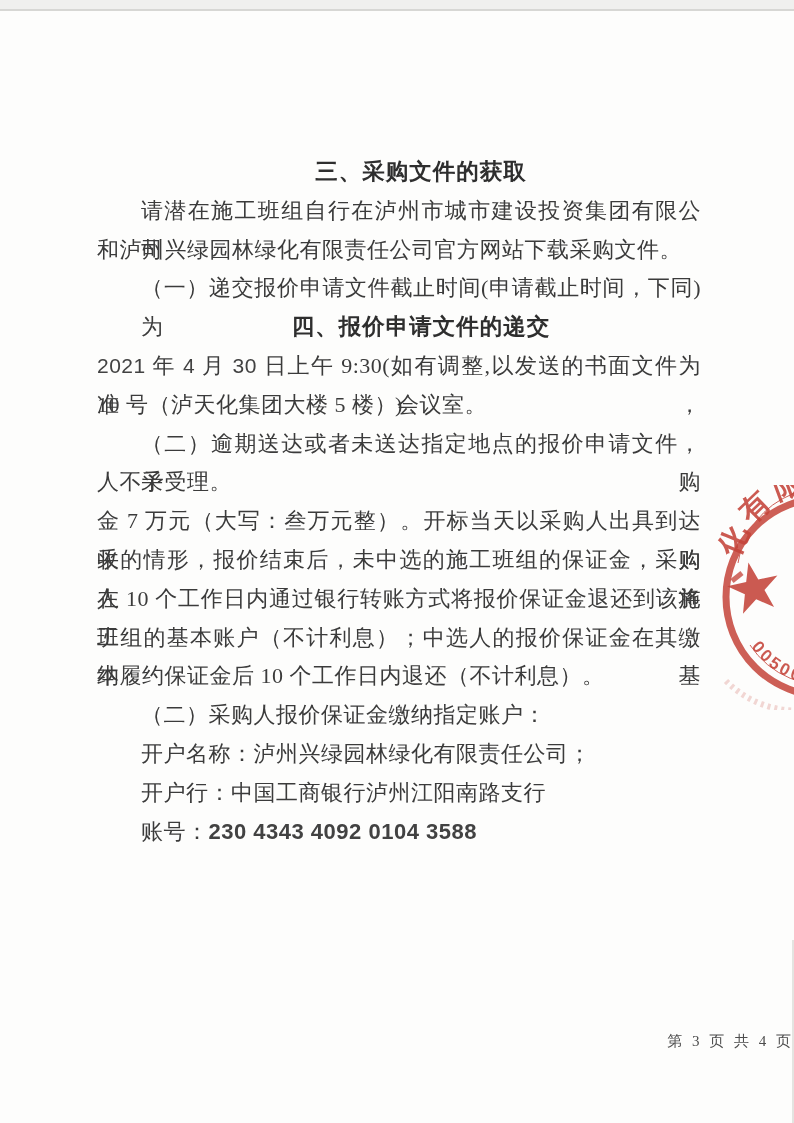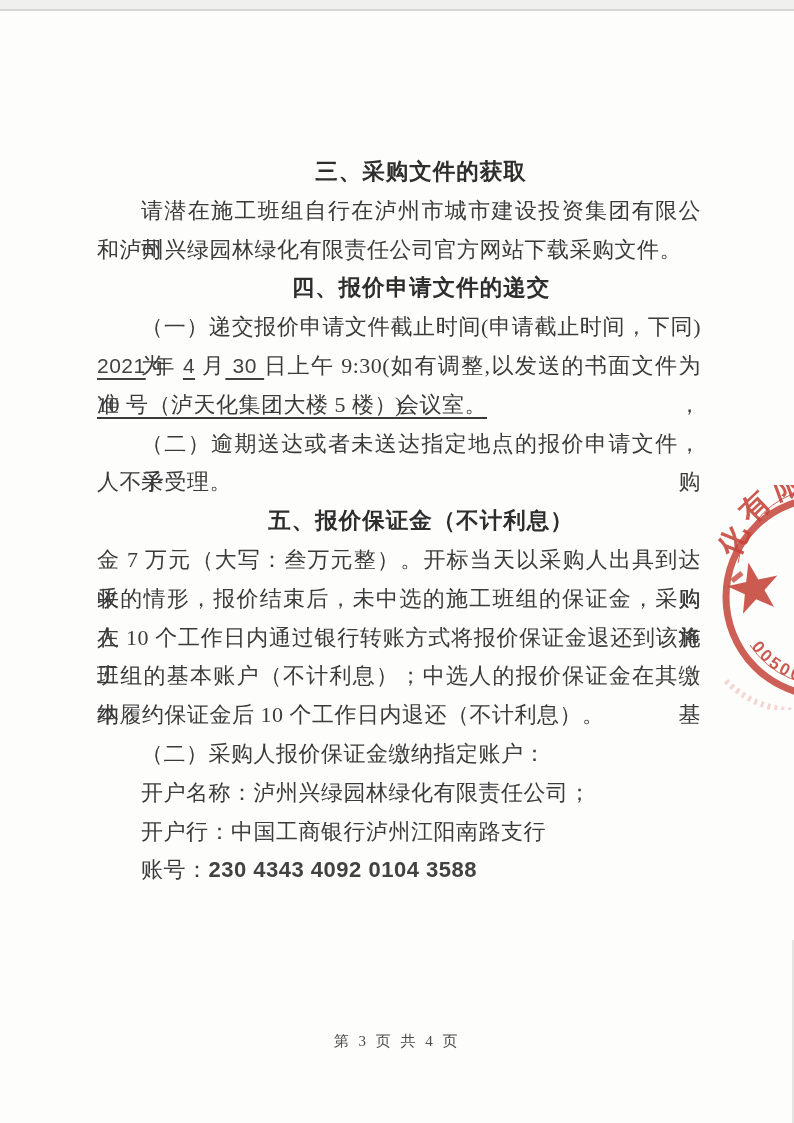--- a/index.html
+++ b/index.html
@@ -26,52 +26,50 @@
   .flush{
     white-space:normal;
     text-align:justify;text-align-last:justify;text-justify:inter-character;
   }
   .indent{padding-left:44px;}
   .heading{
     font-family:"Liberation Sans","DejaVu Sans",sans-serif;
     font-weight:bold;font-size:22.5px;color:#2e2e2e;letter-spacing:1px;text-align:center;
   }
   .u{
-    text-decoration:underline;
     text-underline-offset:5px;
     text-decoration-thickness:1.5px;
   }
   .num{font-family:"Liberation Sans","DejaVu Sans",sans-serif;font-size:21px;color:#424242;}
   .footer{
     position:absolute;left:0;top:1032px;width:794px;
-    text-align:center;font-size:15px;color:#4d4d4d;letter-spacing:3px;
+    text-align:right;font-size:15px;color:#4d4d4d;letter-spacing:3px;
   }
   .stamp{
     position:absolute;left:690px;top:485px;width:104px;height:225px;
   }
 </style>
 </head>
 <body>
 
 <div class="scan-top-strip"></div>
 <div class="scan-right-edge"></div>
 
 <div class="doc-content">
   <div class="line heading indent">三、采购文件的获取</div>
   <div class="line flush indent">请潜在施工班组自行在泸州市城市建设投资集团有限公司</div>
   <div class="line">和泸州兴绿园林绿化有限责任公司官方网站下载采购文件。</div>
 
+  <div class="line flush indent">（一）递交报价申请文件截止时间(申请截止时间，下同)为</div>
   <div class="line heading indent">四、报价申请文件的递交</div>
-  <div class="line flush indent">（一）递交报价申请文件截止时间(申请截止时间，下同)为</div>
   <div class="line flush"><span class="u num">2021</span><span> 年 </span><span class="u num">4</span><span> 月</span><span class="u num"> 30 </span><span>日上午 9:30(如有调整,以发送的书面文件为准)，</span></div>
   <div class="line"><span class="u">10 号（泸天化集团大楼 5 楼）会议室。</span></div>
   <div class="line flush indent">（二）逾期送达或者未送达指定地点的报价申请文件，采购</div>
   <div class="line">人不予受理。</div>
 
-  <div class="line heading indent">五、报价保证金（不计利息）</div>
   <div class="line flush">金 7 万元（大写：叁万元整）。开标当天以采购人出具到达采购</div>
   <div class="line flush">收的情形，报价结束后，未中选的施工班组的保证金，采购人将</div>
   <div class="line flush">在 10 个工作日内通过银行转账方式将报价保证金退还到该施工</div>
   <div class="line flush">班组的基本账户（不计利息）；中选人的报价保证金在其缴纳基</div>
   <div class="line">本履约保证金后 10 个工作日内退还（不计利息）。</div>
   <div class="line indent">（二）采购人报价保证金缴纳指定账户：</div>
   <div class="line indent">开户名称：泸州兴绿园林绿化有限责任公司；</div>
   <div class="line indent">开户行：中国工商银行泸州江阳南路支行</div>
   <div class="line indent"><span>账号：</span><span class="num" style="font-weight:bold;font-size:22px;">230 4343 4092 0104 3588</span></div>
 </div>

